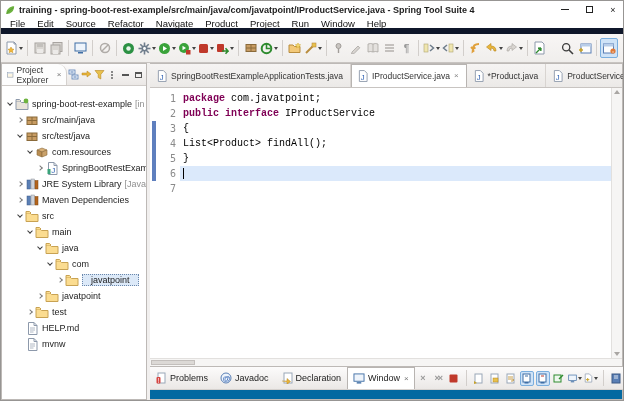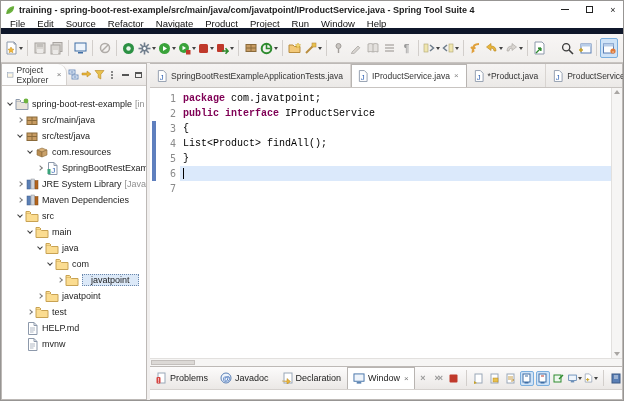--- a/index.html
+++ b/index.html
@@ -77,21 +77,21 @@
   .cline.current { background:#dbe9fb; }
   .kw { color:#7f0055; font-weight:bold; }
   .caret { display:inline-block; width:1px; height:11px; background:#000; vertical-align:text-bottom; }
   .vscroll { width:11px; flex:none; background:#f6f5f4; border-left:1px solid #e2e0de; display:flex; flex-direction:column; align-items:center; justify-content:space-between; padding:2px 0; }
   .sarr-u { width:0; height:0; border-left:3px solid transparent; border-right:3px solid transparent; border-bottom:4px solid #a9a6a3; }
   .sarr-d { width:0; height:0; border-left:3px solid transparent; border-right:3px solid transparent; border-top:4px solid #a9a6a3; }
   .hscroll { height:8px; flex:none; background:#f6f5f4; border-top:1px solid #e2e0de; position:relative; }
   .hthumb { position:absolute; left:1px; top:1px; width:44px; height:5px; background:#dcd9d6; border:1px solid #c3bfbc; }
 
   
-  .bottom-panel { height:33px; flex:none; border-top:1px solid #bdb9b6; background:#15803d; display:flex; flex-direction:column; }
+  .bottom-panel { height:33px; flex:none; border-top:1px solid #bdb9b6; background:#0369a1; display:flex; flex-direction:row; }
   .bp-header { height:23px; flex:none; display:flex; align-items:center; font-size:9px; color:#222; background:linear-gradient(#fcfbfb,#ebe8e6); border-bottom:1px solid #d5d1ce; }
   .bp-tab { display:flex; align-items:center; gap:3px; height:100%; padding:0 6px; white-space:nowrap; }
   .bp-tab.active { background:#fff; box-shadow:inset 0 1px 0 #b8b4b1, inset 1px 0 0 #b8b4b1, inset -1px 0 0 #b8b4b1; }
   .bp-actions { margin-left:auto; display:flex; align-items:center; gap:2px; padding-right:3px; }
   .ci { width:14px; height:15px; display:inline-flex; align-items:center; justify-content:center; border-radius:2px; }
   .ci.toggled { background:#cfe3f7; border:1px solid #7aaede; }
   .bp-content { flex:1; background:#ffffff; }
   .xgray { color:#9a9a9a; font-weight:bold; font-size:9px; letter-spacing:-2px; }
 </style>
 </head>

